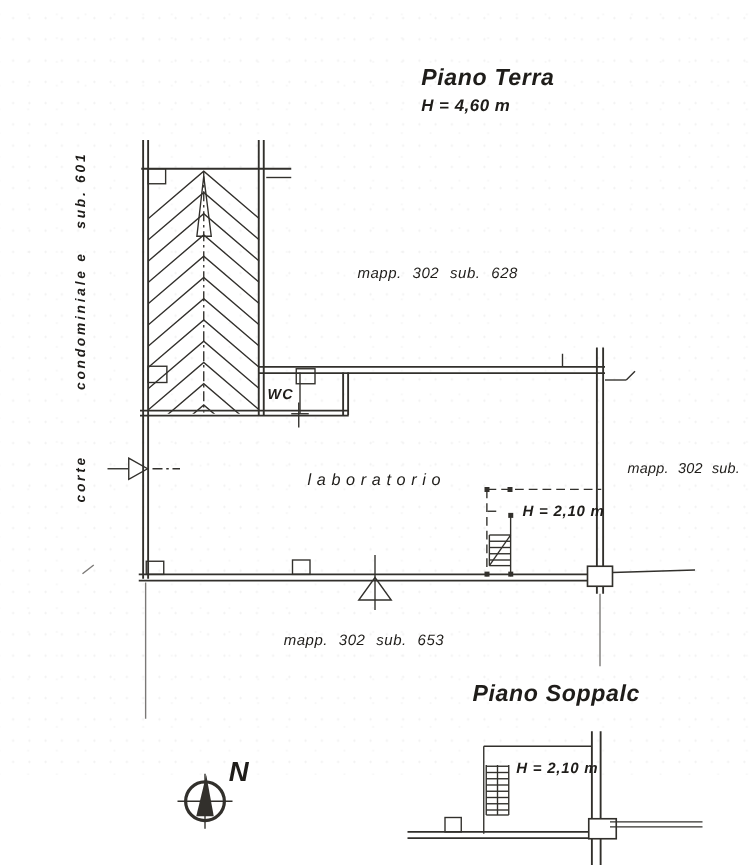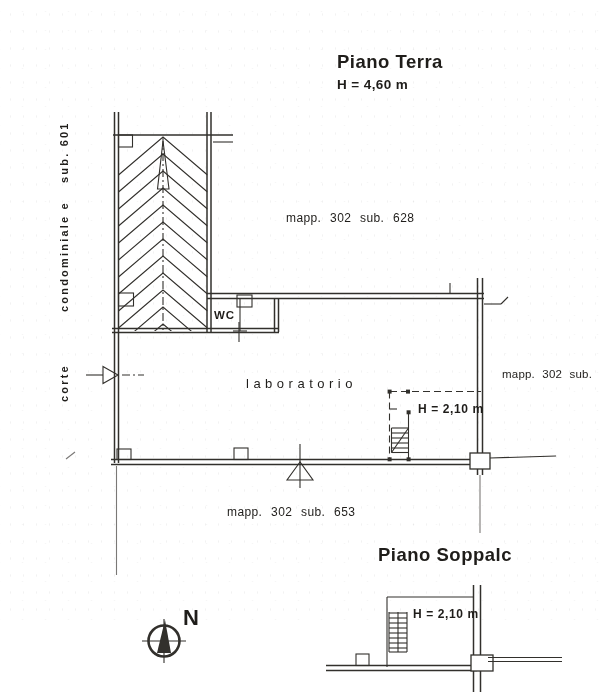--- a/index.html
+++ b/index.html
@@ -5,20 +5,21 @@
   :root { --ink:#32302c; --paper:#ffffff; --txt:#1f1d1a; }
   html,body { margin:0; padding:0; }
   body { width:600px; height:692px; background:var(--paper); font-family:"Liberation Sans", sans-serif; }
   .sheet {
     position:relative; width:600px; height:620px; background:var(--paper);
     background-image:
       radial-gradient(rgba(0,0,0,0.05) 0.6px, transparent 1px),
       radial-gradient(rgba(0,0,0,0.035) 0.6px, transparent 1.1px);
     background-size: 13px 17px, 23px 19px;
     background-position: 4px 6px, 11px 2px;
+    font-style: italic;
   }
   svg { position:absolute; left:0; top:0; }
   .w  { stroke:var(--ink); stroke-width:1.5; fill:none; }
   .t  { stroke:var(--ink); stroke-width:1.1; fill:none; }
   .th { stroke:var(--ink); stroke-width:2.6; fill:none; }
   .dash   { stroke:var(--ink); stroke-width:1.1; fill:none; stroke-dasharray:7 4; }
   .dashdot{ stroke:var(--ink); stroke-width:1.1; fill:none; stroke-dasharray:8 3 2 3; }
   .faint  { opacity:0.65; }
   .fillink{ fill:var(--ink); stroke:none; }
   .paperbox{ fill:var(--paper); stroke:var(--ink); stroke-width:1.3; }

